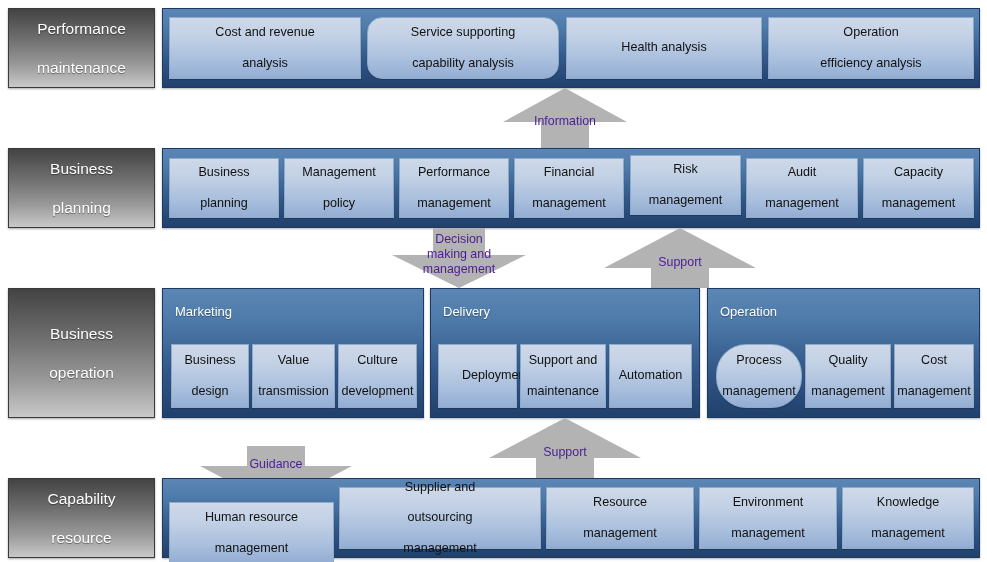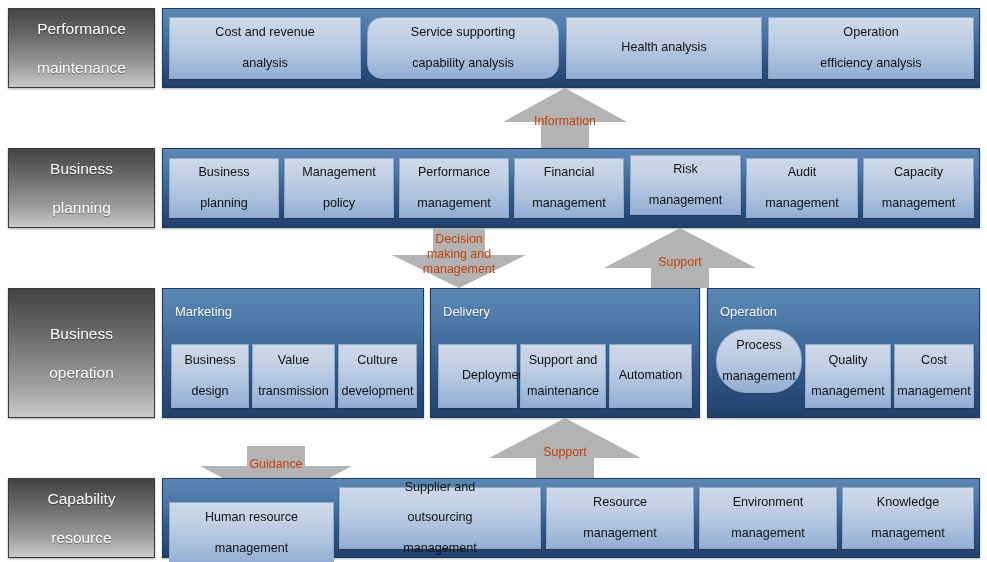--- a/index.html
+++ b/index.html
@@ -79,21 +79,21 @@
   
   .arrow {
     position: absolute;
   }
   .arrow svg { display: block; }
   .arrow-label {
     position: absolute;
     left: 0;
     right: 0;
     text-align: center;
-    color: #c2410c;
+    color: #4c1d95;
     font-size: 12.4px;
     line-height: 1.2;
     pointer-events: none;
   }
 </style>
 </head>
 <body>
 
 <div id="canvas">
 
@@ -251,21 +251,21 @@
     </div>
     <div class="tile" style="left:178px;top:55px;width:83px;height:64px;">
       <span>
         <span>Automation</span>
       </span>
     </div>
   </div>
 
   <div class="band" style="left:707px;top:288px;width:273px;height:130px;">
     <div class="group-title" style="left:12px;top:16px;">Operation</div>
-    <div class="tile" style="left:8px;top:40px;width:86px;height:64px;border-radius:30px;">
+    <div class="tile" style="left:8px;top:55px;width:86px;height:64px;border-radius:30px;">
       <span>
         <span>Process</span><br>
         <span>management</span>
       </span>
     </div>
     <div class="tile" style="left:97px;top:55px;width:86px;height:64px;">
       <span>
         <span>Quality</span><br>
         <span>management</span>
       </span>

